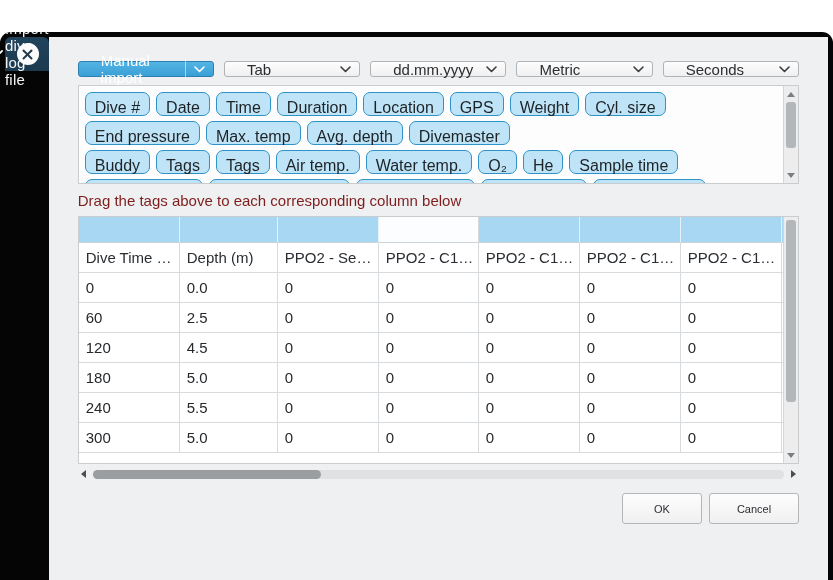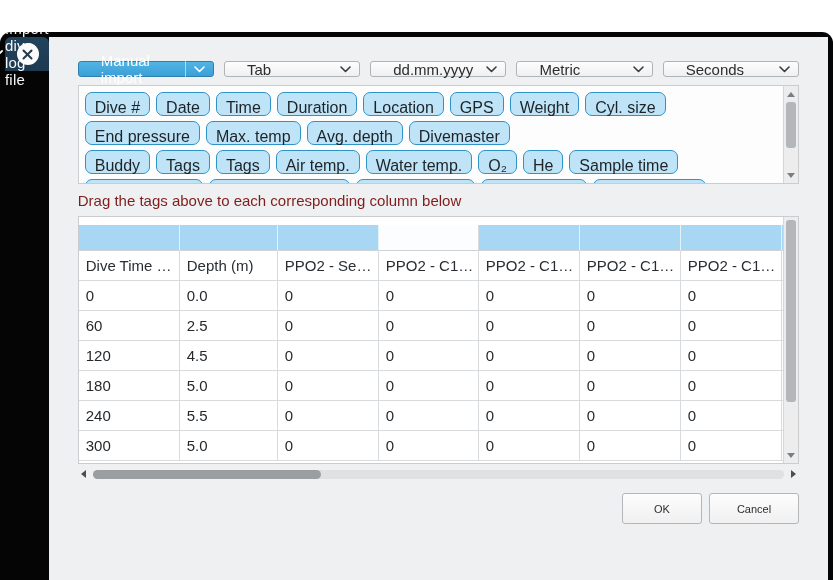--- a/index.html
+++ b/index.html
@@ -68,21 +68,21 @@
   .sb-thumb { position:absolute; left:2px; width:10px; background:#b3b7ba; border-radius:3px; cursor:grab; }
   .tags-thumb { top:16px; height:46px; }
   .table-thumb { top:3px; height:182px; }
   
   .instruction { margin-top:8px; font-size:15px; color:#7f1d1d; }
   
   .table-wrap {
     margin-top:7px; height:248px; background:#ffffff;
     border:1px solid #c9cdd0; position:relative; overflow:hidden;
   }
-  .tgrid { position:absolute; left:0; top:8px; right:15px; }
+  .tgrid { position:absolute; left:0; top:0; right:15px; }
   .trow { display:grid; grid-template-columns:101px 98px 101px 100px 101px 101px 101px minmax(0,1fr); }
   .cell {
     height:30px; line-height:29px; padding:0 7px; font-size:15px; color:#26292c;
     border-right:1px solid #d8dbdd; border-bottom:1px solid #d8dbdd;
     overflow:hidden; white-space:nowrap;
   }
   .trow .cell:last-child { border-right:none; }
   .drop-cell {
     height:26px; background:#a7d7f2;
     border-right:1px solid #e4f2fb; border-bottom:1px solid #cfd3d6; cursor:pointer;

